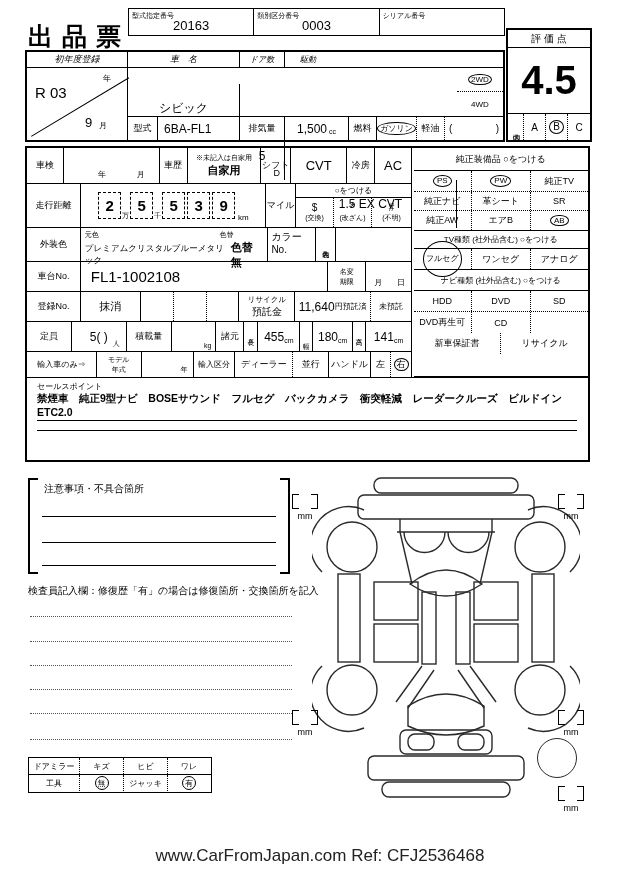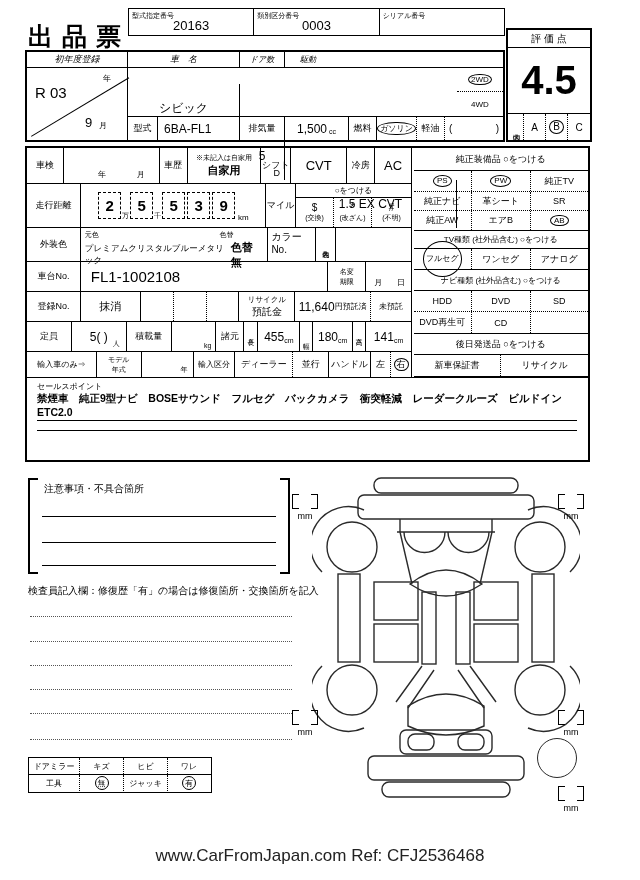--- a/index.html
+++ b/index.html
@@ -435,23 +435,20 @@
         <div class="cell dot t9">
             <span>DVD再生可</span>
           </div>
         <div class="cell dot t9">
             <span>CD</span>
           </div>
         <div class="cell nr t9">
             <span></span>
           </div>
       </div>
-      <div class="rhead t9" style="height:22px;">
-          <span>後日発送品 ○をつける</span>
-        </div>
       <div class="rrow" style="height:21px;">
         <div class="cell dot t9">
             <span>新車保証書</span>
           </div>
         <div class="cell nr t9">
             <span>リサイクル</span>
           </div>
       </div>
     </div>
 

